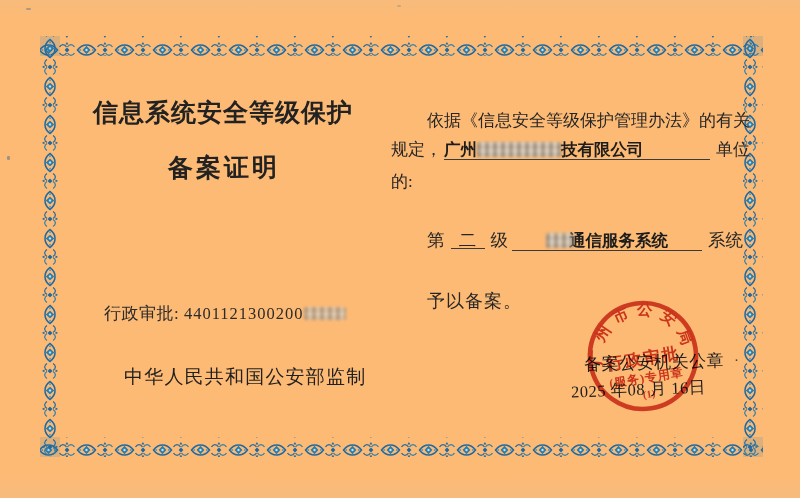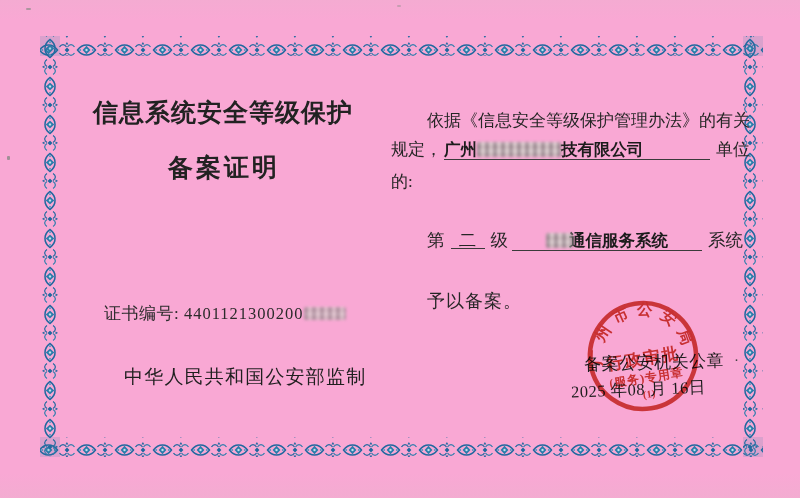--- a/index.html
+++ b/index.html
@@ -1,18 +1,18 @@
 <!DOCTYPE html>
 <html><head>
 <meta charset="utf-8">
 <style>
   html,body{margin:0;padding:0;}
   .scan{
     position:relative; width:800px; height:498px; overflow:hidden;
-    background:#f9a8d4;
+    background:#fdba74;
     font-family:"Liberation Serif", serif;
     color:#2b2b2b;
   }
   .vignette{
     position:absolute; inset:0; pointer-events:none; z-index:1;
     background:
       radial-gradient(120% 120% at 50% 45%, rgba(0,0,0,0) 70%, rgba(150,148,140,0.10) 100%),
       linear-gradient(180deg, rgba(200,198,190,0.10) 0%, rgba(0,0,0,0) 4%),
       linear-gradient(0deg, rgba(200,198,190,0.12) 0%, rgba(0,0,0,0) 5%);
   }
@@ -103,21 +103,21 @@
   </svg>
 
   <div class="speck sp1"></div>
   <div class="speck sp2"></div>
   <div class="speck sp3"></div>
 
   <div class="abs title-l1">信息系统安全等级保护</div>
   <div class="abs title-l2">备案证明</div>
 
   <div class="abs certno">
-    <span>证书编号:</span>
+    <span>行政审批:</span>
     <span class="digits">4401121300200</span><span class="redact r-certno"></span>
   </div>
 
   <div class="abs issuer">中华人民共和国公安部监制</div>
 
   <div class="abs p-line2">
     <span>规定，</span>
       <span class="blank u-company"><span class="boldname">广州</span><span class="redact r-company"></span><span class="boldname">技有限公司</span></span>
       <span>单位</span>
   </div>

